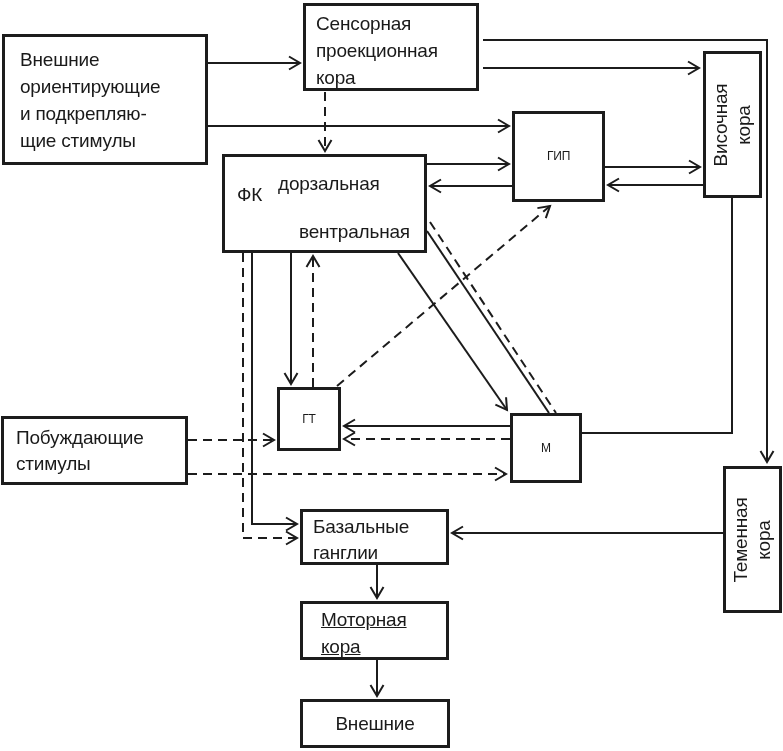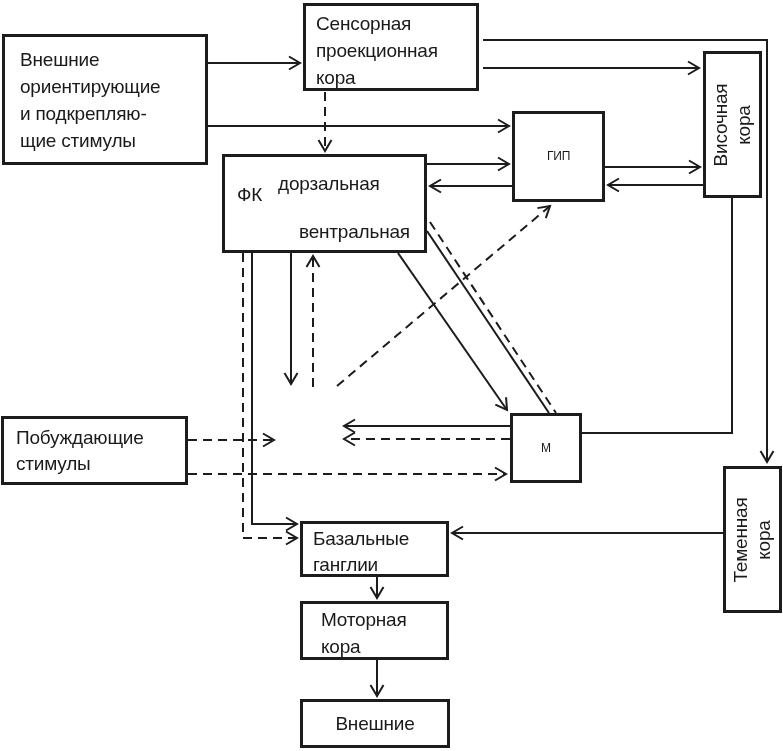--- a/index.html
+++ b/index.html
@@ -23,22 +23,22 @@
     background: #ffffff;
     font-size: 19px;
     line-height: 27px;
     letter-spacing: -0.2px;
   }
   .label { white-space: pre-line; display: block; }
   
   .node.external { padding: 9px 12px 0 15px; }
   .node.sensory  { padding: 4px 4px 0 10px; }
   .node.motiv    { padding: 6px 0 0 12px; line-height: 26px; }
-  .node.basal    { padding: 2px 4px 0 10px; line-height: 26px; margin-top: 12px; }
-  .node.motor    { padding: 2px 0 0 18px; line-height: 27px; }
+  .node.basal    { padding: 2px 4px 0 10px; line-height: 26px; }
+  .node.motor    { padding: 2px 0 0 18px; line-height: 27px; text-decoration: underline; }
   
   .node.center {
     display: flex; align-items: center; justify-content: center;
     text-align: center;
   }
   .node.hip .label, .node.gt .label, .node.m .label { font-size: 12px; }
   
   .node.vbox { display: flex; align-items: center; justify-content: center; }
   .node.vbox .label {
     transform: rotate(-90deg);
@@ -116,20 +116,23 @@
 
   <div class="node center hip" style="left:512px; top:111px; width:93px; height:91px;">
     <span class="label">ГИП</span>
   </div>
 
   <div class="node vbox" style="left:703px; top:51px; width:59px; height:147px;">
     <span class="label">Височная
 кора</span>
   </div>
 
+  <div class="node center gt" style="left:277px; top:387px; width:64px; height:64px;">
+    <span class="label">ГТ</span>
+  </div>
 
   <div class="node center m" style="left:510px; top:413px; width:72px; height:70px;">
     <span class="label">М</span>
   </div>
 
   <div class="node motiv" style="left:1px; top:416px; width:187px; height:69px;">
     <span class="label">Побуждающие
 стимулы</span>
   </div>
 

